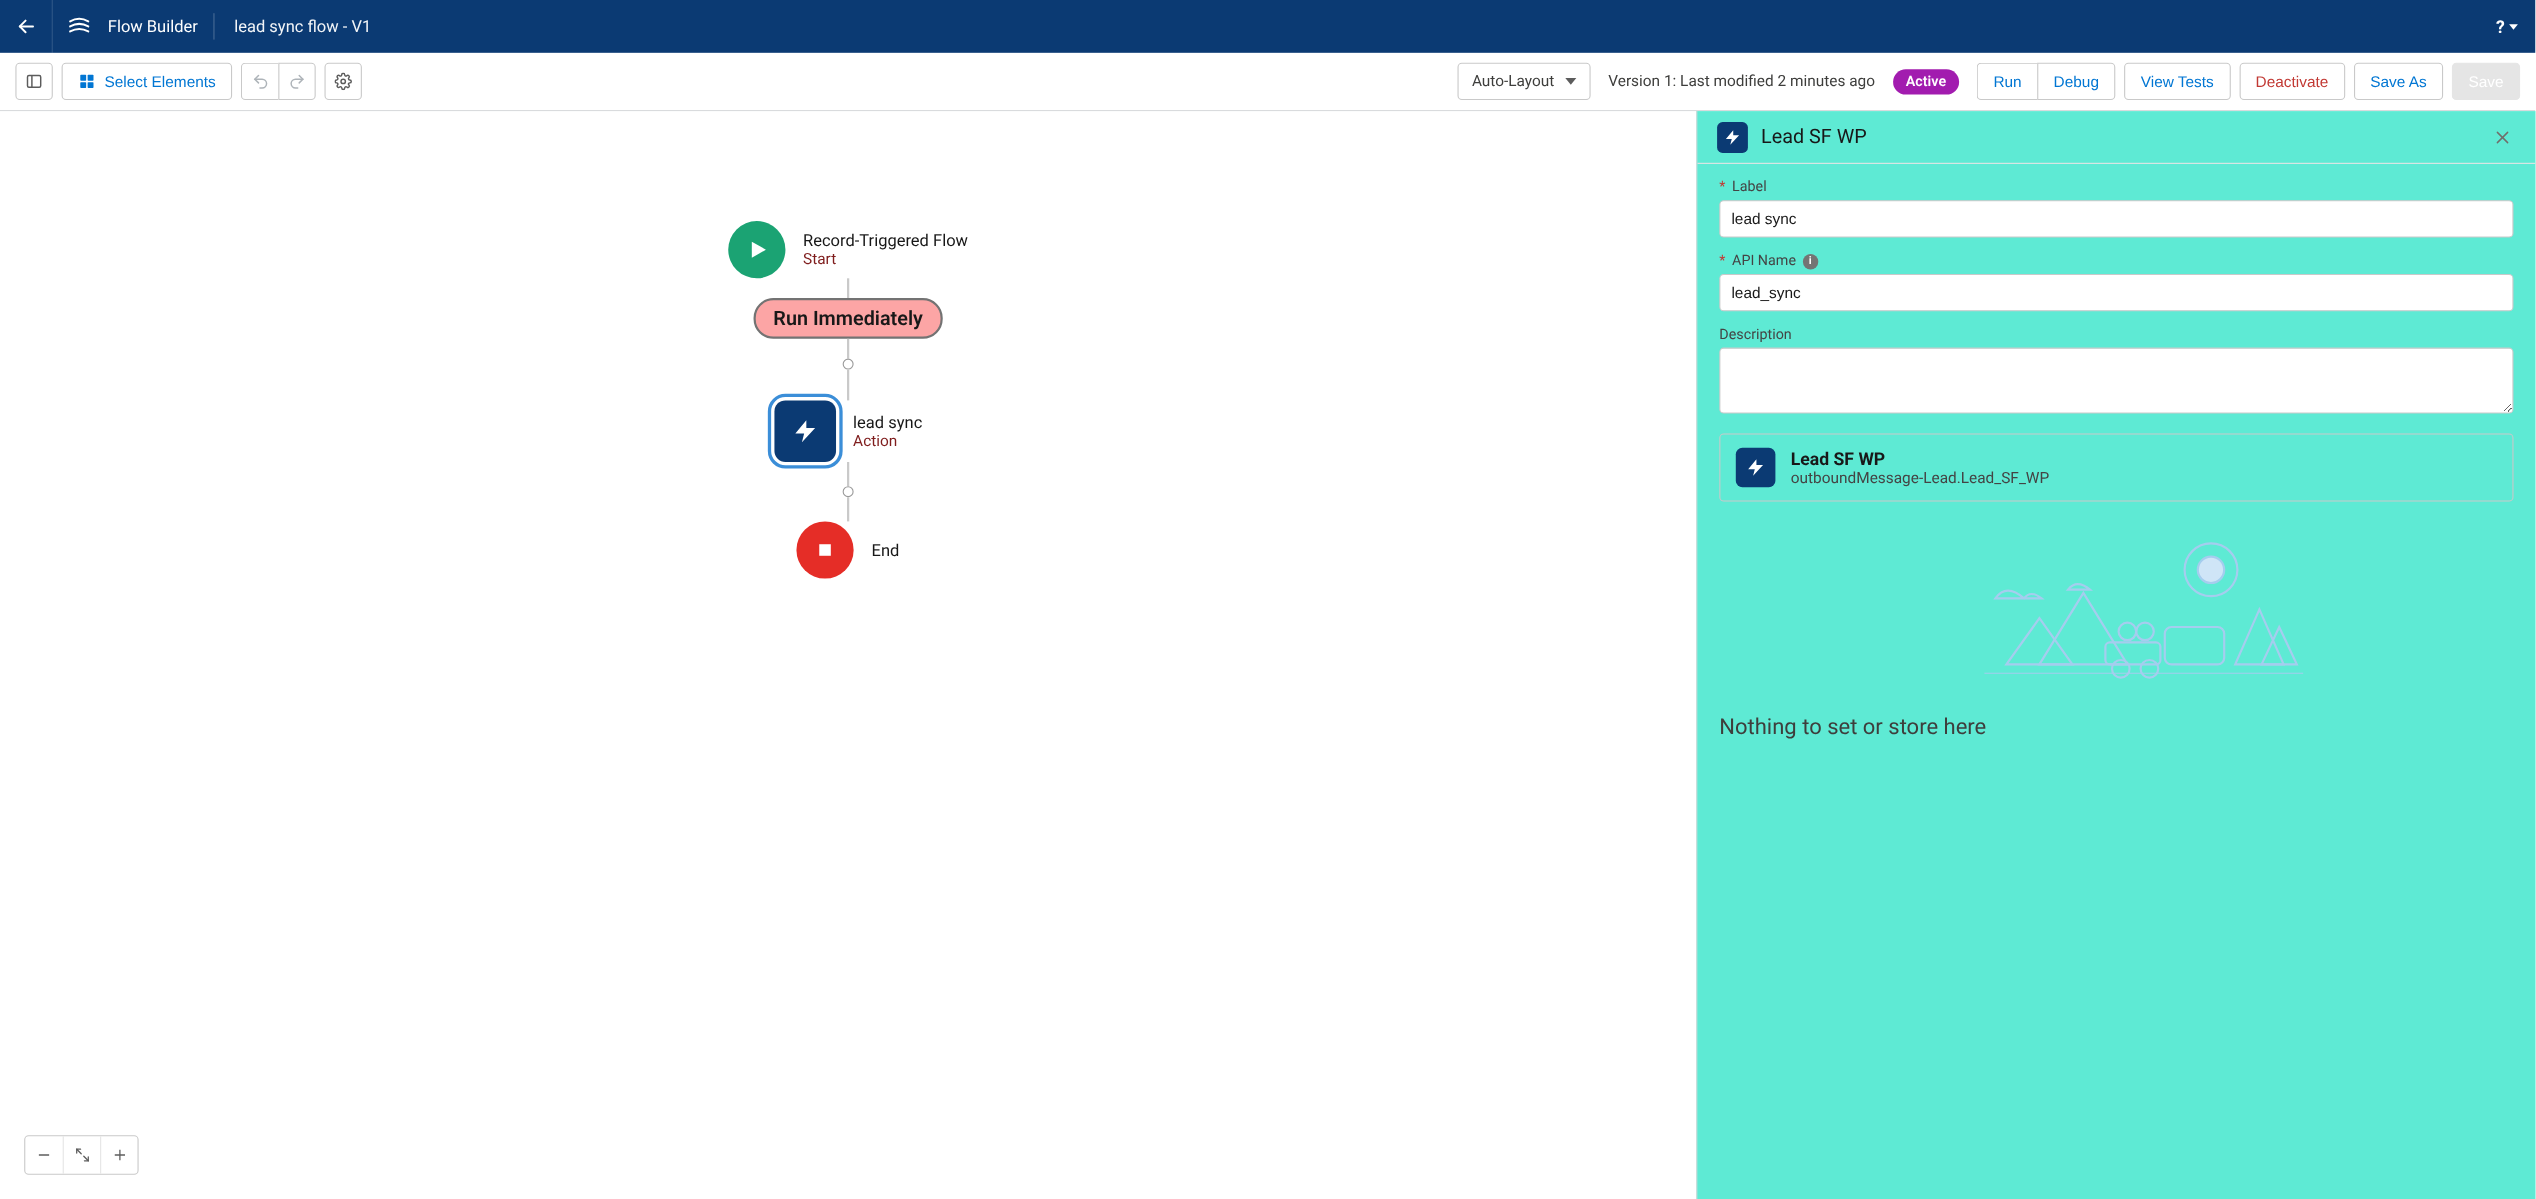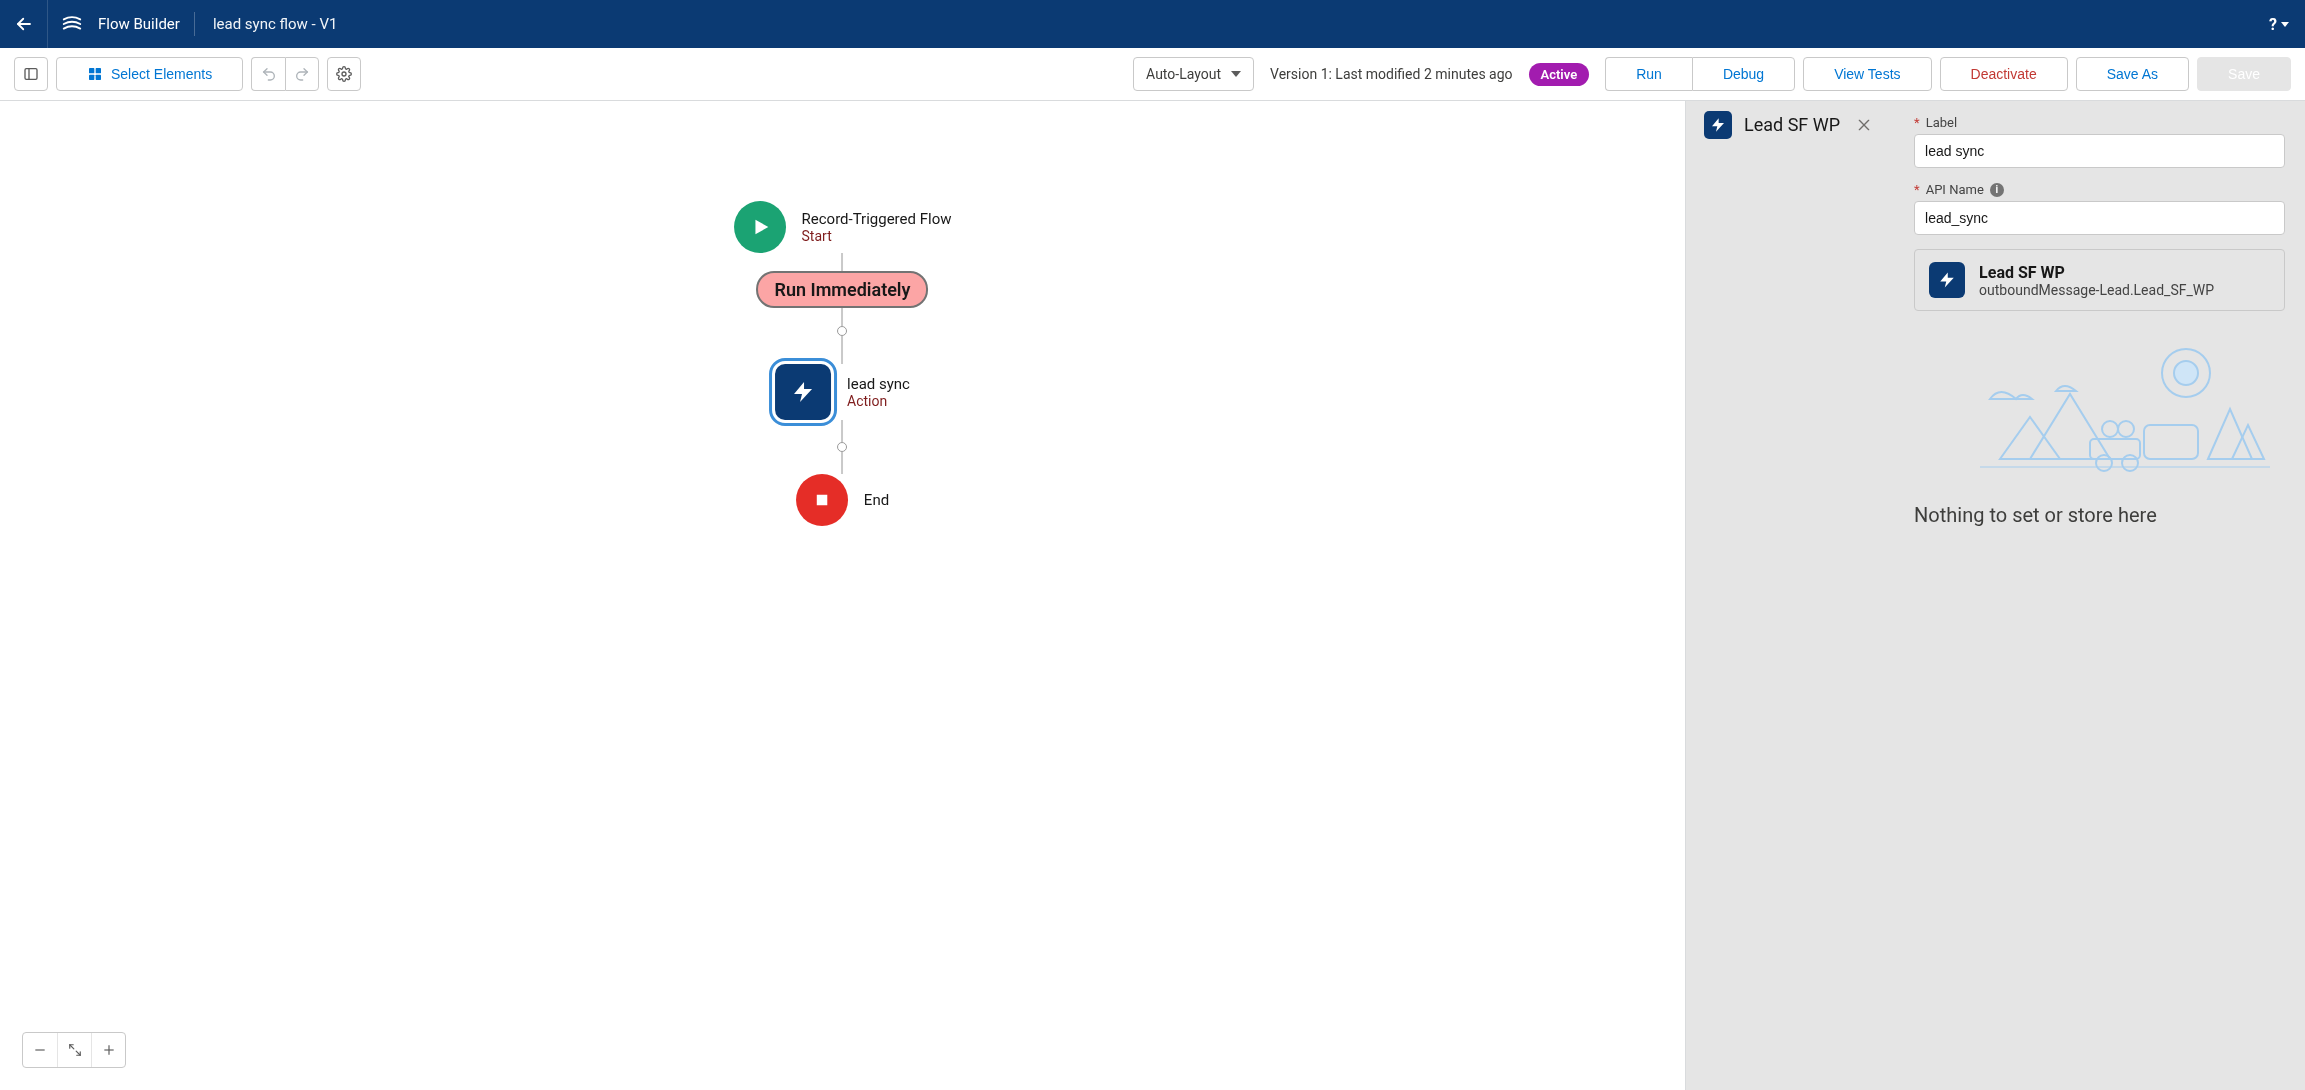--- a/index.html
+++ b/index.html
@@ -9,40 +9,40 @@
   .app-header { height: 48px; background: #0b3a73; display: flex; align-items: center; color: #fff; position: relative; }
   .app-header .back-btn { width: 48px; height: 48px; display: flex; align-items: center; justify-content: center; border-right: 1px solid rgba(255,255,255,0.15); cursor: pointer; }
   .app-header .logo-cell { width: 40px; display: flex; align-items: center; justify-content: center; padding-left: 8px; }
   .app-header .title-cell { padding: 0 10px; font-size: 15px; }
   .app-header .title-sep { width: 1px; height: 24px; background: rgba(255,255,255,0.25); margin: 0 4px; }
   .app-header .subtitle-cell { padding: 0 14px; font-size: 15px; opacity: 0.95; }
   .app-header .help-cell { margin-left: auto; padding: 0 16px; display: flex; align-items: center; gap: 4px; cursor: pointer; }
 
   
   .toolbar { height: 53px; border-bottom: 1px solid #d9dbdd; display: flex; align-items: center; padding: 0 14px; gap: 8px; background: #fff; }
-  .btn { height: 34px; border: 1px solid #c9c9c9; border-radius: 4px; background: #fff; display: inline-flex; align-items: center; justify-content: center; padding: 0 30px; font-size: 14px; cursor: pointer; color: #0176d3; }
+  .btn { height: 34px; border: 1px solid #c9c9c9; border-radius: 4px; background: #fff; display: inline-flex; align-items: center; justify-content: center; padding: 0 14px; font-size: 14px; cursor: pointer; color: #0176d3; }
   .btn.icon-only { width: 34px; padding: 0; color: #5c5c5c; }
   .btn.disabled { color: #aeb4b9; cursor: default; }
   .btn-group { display: inline-flex; }
   .btn-group .btn { border-radius: 0; border-right-width: 0; }
   .btn-group .btn:first-child { border-top-left-radius: 4px; border-bottom-left-radius: 4px; }
   .btn-group .btn:last-child { border-top-right-radius: 4px; border-bottom-right-radius: 4px; border-right-width: 1px; }
   .select-elements { color: #0176d3; display: flex; align-items: center; gap: 8px; }
   .toolbar .spacer { flex: 1; }
   .status-text { color: #3e3e3c; margin: 0 8px; font-size: 14px; }
   .pill-active { background: #a21caf; color: #fff; border-radius: 14px; padding: 4px 12px; font-size: 13px; font-weight: 600; }
   .btn.danger { color: #c23934; }
   .btn.save-disabled { background: #e5e5e5; color: #fff; border-color: #e5e5e5; cursor: default; }
   .layout-select { height: 34px; border: 1px solid #c9c9c9; border-radius: 4px; padding: 0 12px; display: flex; align-items: center; gap: 10px; cursor: pointer; color: #3e3e3c; }
   .layout-select .caret { width: 0; height: 0; border-left: 5px solid transparent; border-right: 5px solid transparent; border-top: 6px solid #5c5c5c; }
 
   
   .main { position: absolute; top: 101px; left: 0; right: 0; bottom: 0; display: flex; }
   .canvas { flex: 1; position: relative; overflow: hidden; }
-  .side-panel { width: 620px; border-left: 1px solid #d9dbdd; background: #e5e5e5; display: flex; flex-direction: row; overflow: hidden; }
+  .side-panel { width: 763px; border-left: 1px solid #d9dbdd; background: #5eead4; display: flex; flex-direction: column; overflow: hidden; }
 
   
   .flow { position: absolute; left: 50%; top: 100px; transform: translateX(-50%); display: flex; flex-direction: column; align-items: center; }
   .node-row { display: flex; align-items: center; gap: 16px; }
   .node-icon { width: 52px; height: 52px; border-radius: 50%; display: flex; align-items: center; justify-content: center; color: #fff; flex-shrink: 0; }
   .node-icon.play { background: #1ba373; }
   .node-icon.action { background: #0b3a73; border-radius: 10px; width: 56px; height: 56px; }
   .node-icon.action.selected { outline: 3px solid #3b8ed8; outline-offset: 3px; }
   .node-icon.end { background: #e52d27; }
   .node-labels { display: flex; flex-direction: column; }
@@ -264,20 +264,26 @@
 
       <div class="form-row">
         <div class="form-label">
           <span class="req">*</span>
           <span>API Name</span>
           <span class="info-icon">i</span>
         </div>
         <input class="text-input" type="text" value="lead_sync" style="">
       </div>
 
+      <div class="form-row">
+        <div class="form-label">
+          <span>Description</span>
+        </div>
+        <textarea class="textarea-input" style=""></textarea>
+      </div>
 
       <div class="action-card">
         <div class="aicon">
           <svg width="18" height="18" viewBox="0 0 24 24" fill="#fff">
               <polygon points="13 2 3 14 11 14 9 22 21 9 13 9"></polygon>
             </svg>
         </div>
         <div class="atexts">
           <div class="a1">Lead SF WP</div>
           <div class="a2">outboundMessage-Lead.Lead_SF_WP</div>

